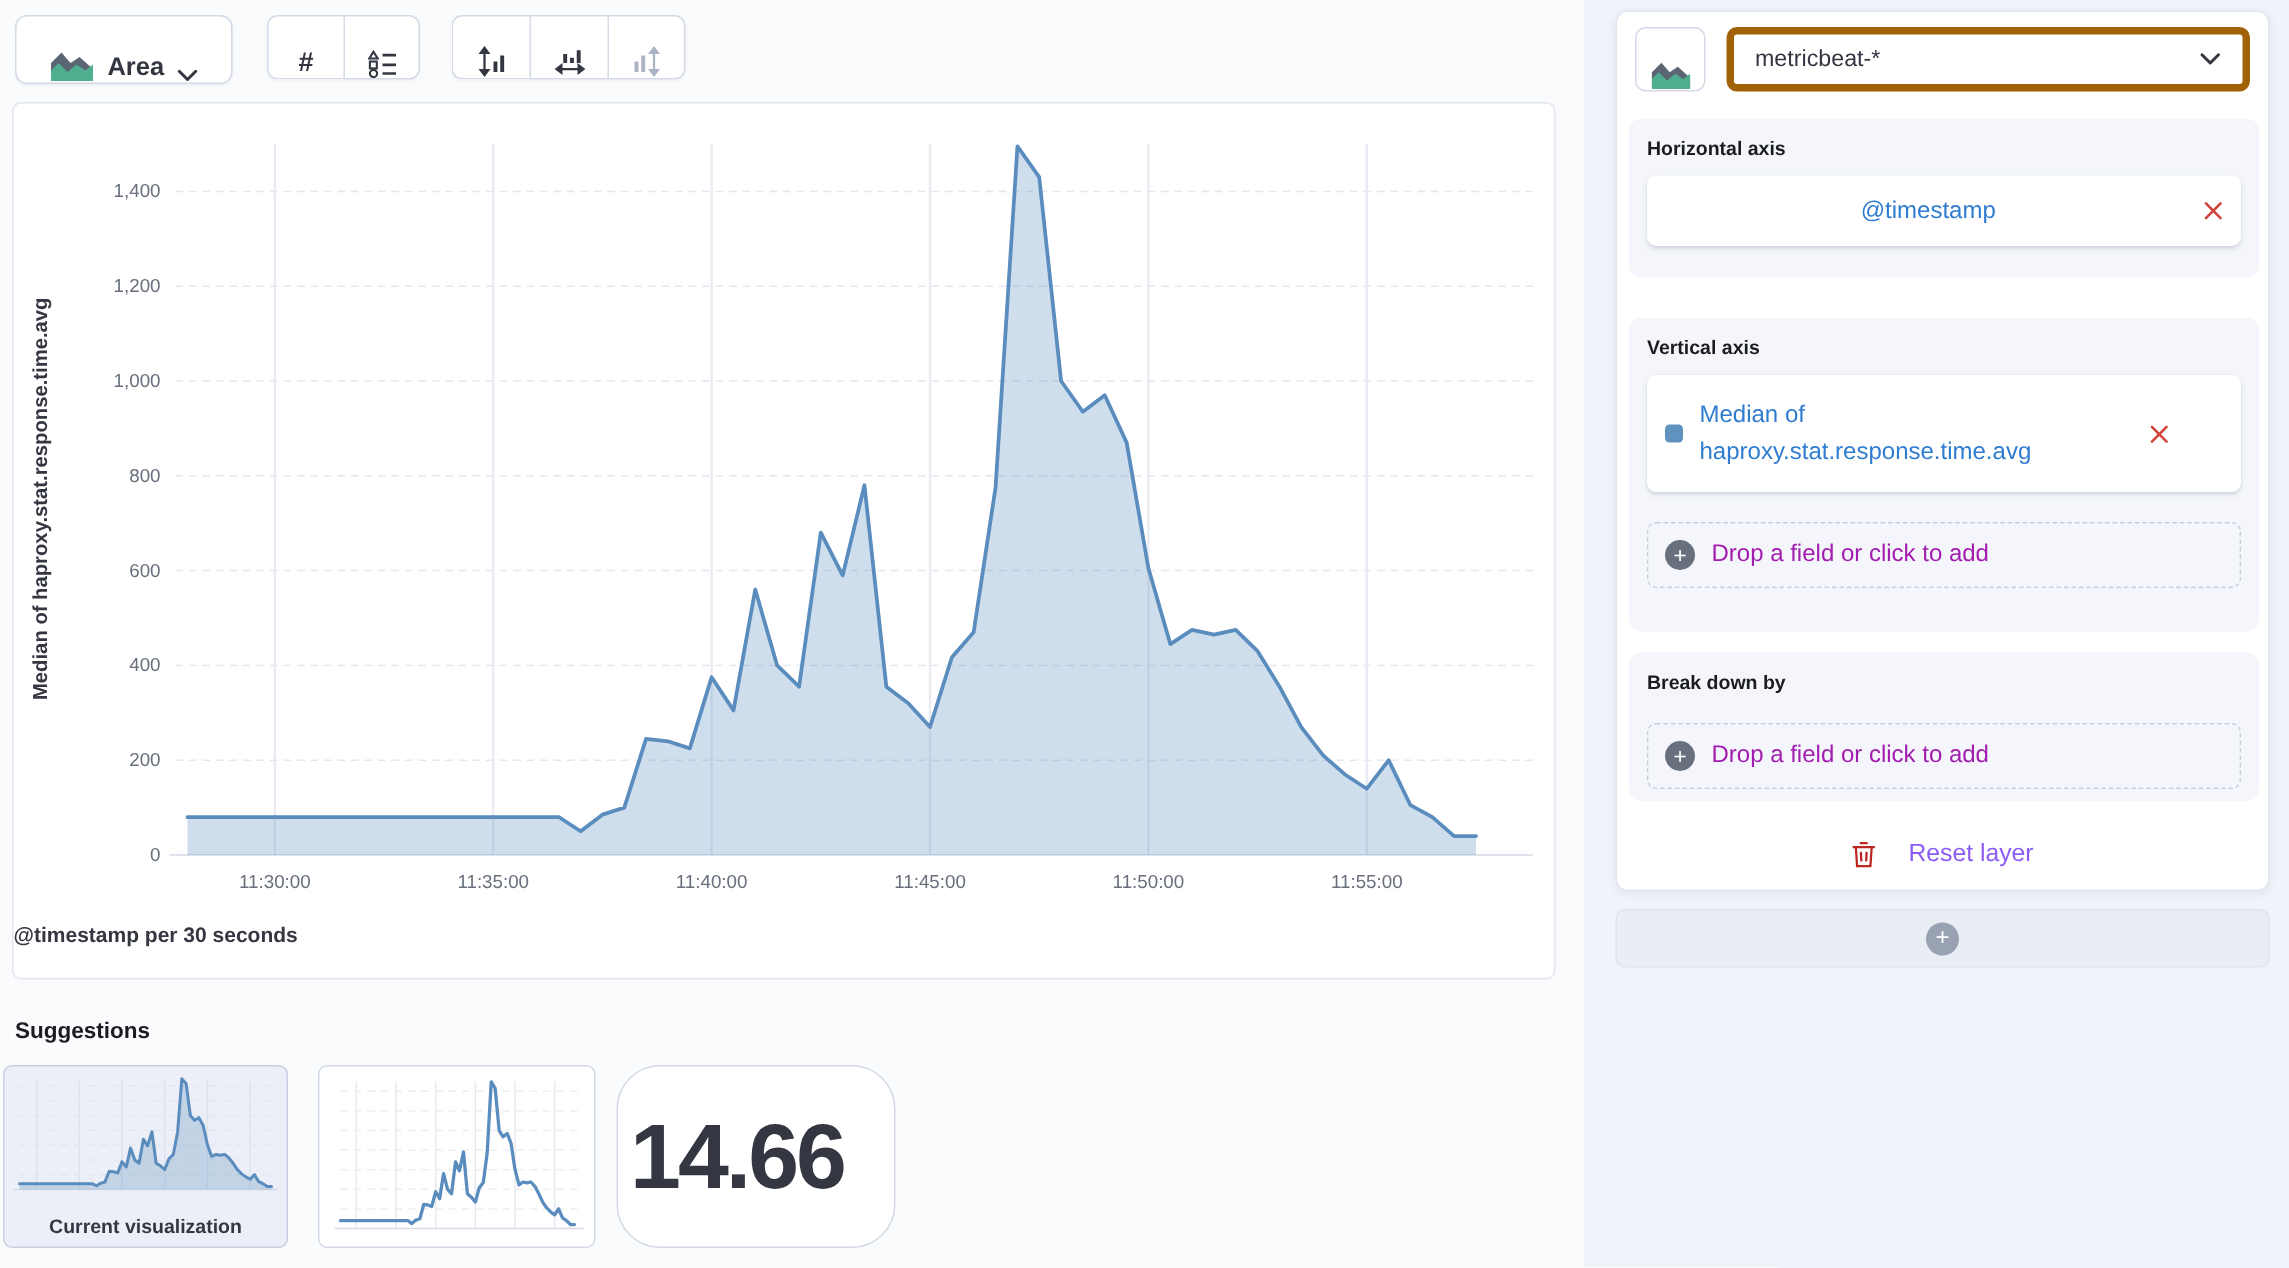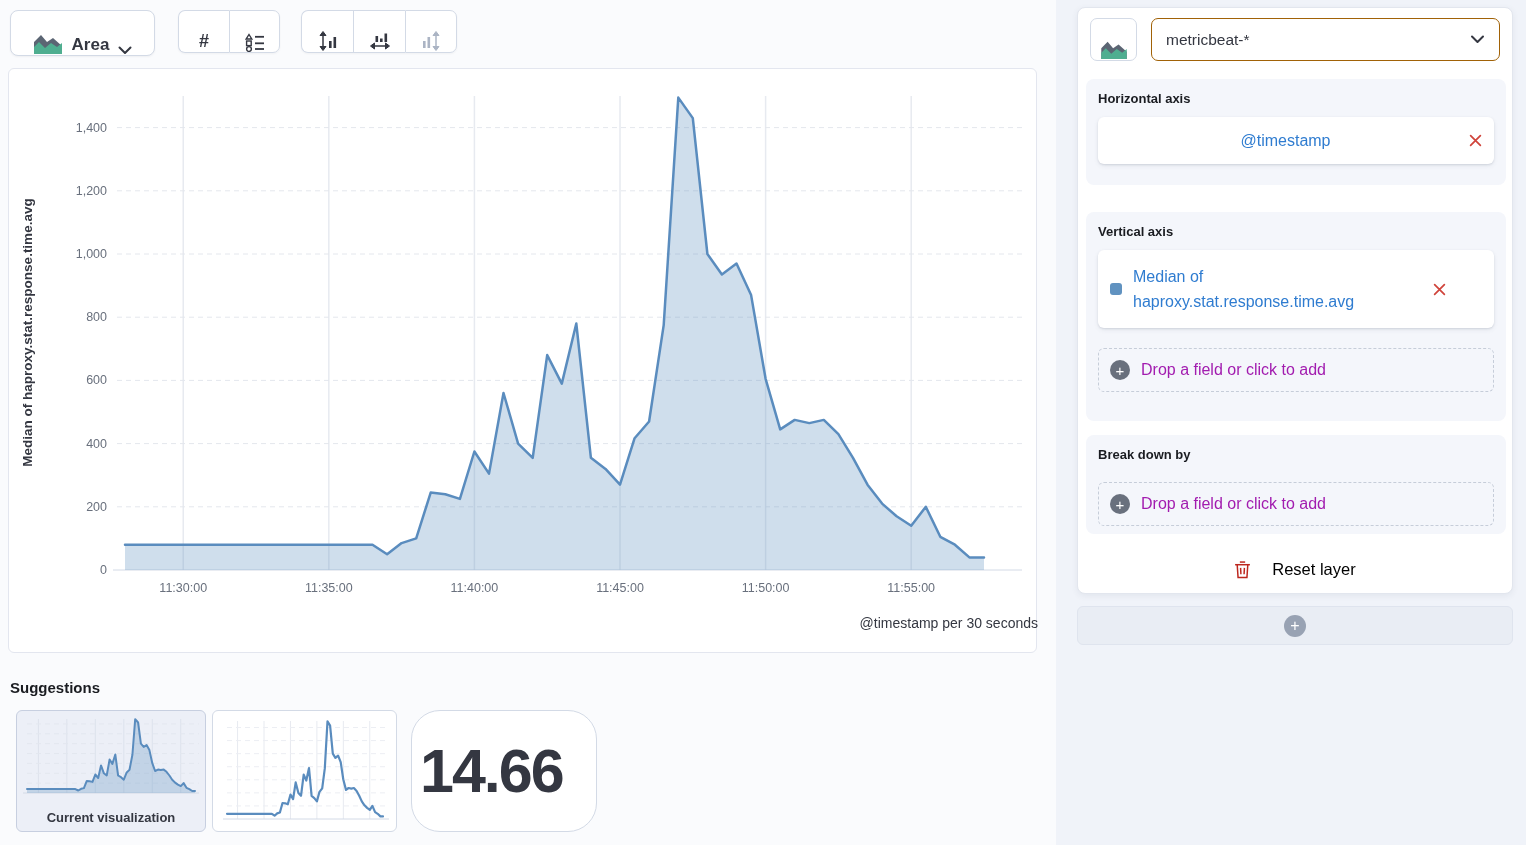--- a/index.html
+++ b/index.html
@@ -18,58 +18,58 @@
   .btn-group .btn:first-child { border-radius:7px 0 0 7px; }
   .btn-group .btn:last-child { border-right-width:1px; border-radius:0 7px 7px 0; }
   .group-a { left:178px; } .group-a .btn { width:51px; }
   .group-b { left:301px; } .group-b .btn { width:52px; }
   .hash { font-size:18px; font-weight:600; }
   .btn.disabled { cursor:default; }
 
   
   .chart-panel { position:absolute; left:8px; top:68px; width:1029px; height:585px; background:#fff; border:1px solid #e3e6ef; border-radius:6px; }
   .y-axis-title { position:absolute; left:-212px; top:256px; width:460px; text-align:center; font-size:13.5px; font-weight:700; color:#343741; transform:rotate(-90deg); }
-  .x-axis-title { position:absolute; left:0; top:546px; width:1029px; text-align:right; font-size:14px; font-weight:400; color:#343741; }
+  .x-axis-title { position:absolute; left:0; top:546px; width:1029px; text-align:left; font-size:14px; font-weight:700; color:#343741; }
   #main-chart-svg { position:absolute; left:0; top:0; }
 
   
   .suggestions-title { position:absolute; left:10px; top:679px; font-size:15px; font-weight:700; color:#1a1c21; }
   .sugg-card { position:absolute; top:710px; height:122px; border-radius:6px; background:#fff; border:1px solid #d3dae6; cursor:pointer; overflow:hidden; }
   .sugg-card.selected { background:#eceff7; border-color:#c7cfe0; }
-  .sugg-1 { left:16px; width:190px; }
+  .sugg-1 { left:2px; width:190px; }
   .sugg-2 { left:212px; width:185px; }
   .sugg-3 { left:411px; width:186px;border-radius:29px; }
   .sugg-label { position:absolute; left:0; bottom:6px; width:100%; text-align:center; font-size:13px; font-weight:700; color:#343741; }
   .metric-value { position:absolute; left:8px; top:50%; transform:translateY(-50%); font-size:61px; font-weight:700; color:#343741; letter-spacing:-2px; white-space:nowrap; }
 
   
   .layer-card { position:absolute; left:21px; top:7px; width:436px; height:587px; background:#fff; border:1px solid #e2e6ee; border-radius:8px; box-shadow:0 2px 6px rgba(65,78,101,.08); }
   .layer-top { position:absolute; left:12px; top:10px; right:12px; height:43px; display:flex; gap:14px; }
   .layer-icon-btn { width:47px; height:43px; border-radius:7px; flex:none; }
-  .index-select { flex:1; height:43px; background:#fff; border:1px solid #a16207; border-radius:7px; display:flex; align-items:center; padding:0 14px; cursor:pointer; box-shadow:inset 0 0 0 0 transparent; }
+  .index-select { flex:1; height:43px; background:#fff; border:5px solid #a16207; border-radius:7px; display:flex; align-items:center; padding:0 14px; cursor:pointer; box-shadow:inset 0 0 0 0 transparent; }
   .index-select .sel-text { flex:1; font-size:15.5px; color:#343741; }
 
   .panel-section { position:absolute; left:8px; width:420px; background:#f4f6fb; border-radius:8px; padding:12px; }
   .sec-1 { top:71px; height:106px; }
   .sec-2 { top:204px; height:209px; }
   .sec-3 { top:427px; height:99px; }
   .section-title { font-size:13px; font-weight:700; color:#1a1c21; }
 
   .dim-card { margin-top:11px; background:#fff; border-radius:6px; box-shadow:0 1px 2px rgba(65,78,101,.15), 0 2px 5px rgba(65,78,101,.08); display:flex; align-items:center; padding:0 12px; cursor:pointer; }
   .dim-card .dim-label { flex:1; font-size:16px; color:#2f7cd0; line-height:25px; overflow-wrap:anywhere; }
   .dim-one { height:47px;text-align:center; }
   .dim-two { height:78px; }
   .color-swatch { width:12px; height:12px; border-radius:3px; margin-right:11px; flex:none; }
   .close-x { flex:none; margin-left:8px; background:none; border:none; cursor:pointer; display:flex; align-items:center; }
 
   .drop-zone { margin-top:20px; height:44px; border:1px dashed #c6cdd9; border-radius:6px; display:flex; align-items:center; gap:11px; padding:0 11px; cursor:pointer; }
   .drop-zone .drop-text { font-size:16px; color:#a21caf; }
   .plus-circle { width:20px; height:20px; border-radius:50%; background:#69707d; color:#fff; display:flex; align-items:center; justify-content:center; font-size:15px; line-height:1; flex:none; }
 
-  .reset-layer { position:absolute; left:0; bottom:14px; width:100%; background:none; border:none; display:flex; align-items:center; justify-content:center; gap:21px; cursor:pointer; color:#000000; font-size:16.5px; font-family:"Liberation Sans",sans-serif; }
+  .reset-layer { position:absolute; left:0; bottom:14px; width:100%; background:none; border:none; display:flex; align-items:center; justify-content:center; gap:21px; cursor:pointer; color:#8b5cf6; font-size:16.5px; font-family:"Liberation Sans",sans-serif; }
 
   .add-layer-btn { position:absolute; left:21px; top:606px; width:436px; height:39px; background:#e9edf4; border:1px solid #dfe4ee; border-radius:6px; display:flex; align-items:center; justify-content:center; cursor:pointer; }
   .add-layer-btn .plus-circle { background:#98a2b3; width:22px; height:22px; font-size:16px; }
 </style>
 </head>
 <body>
 
 <div class="left-col">
 
   <button class="chart-type-btn btn">

